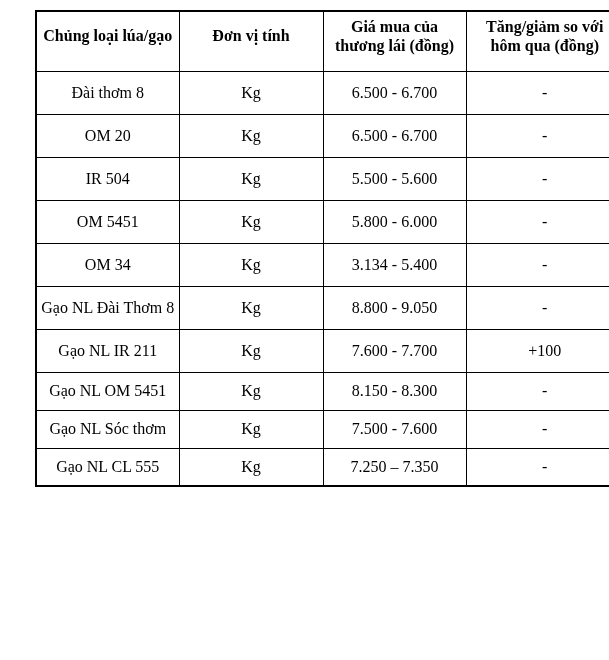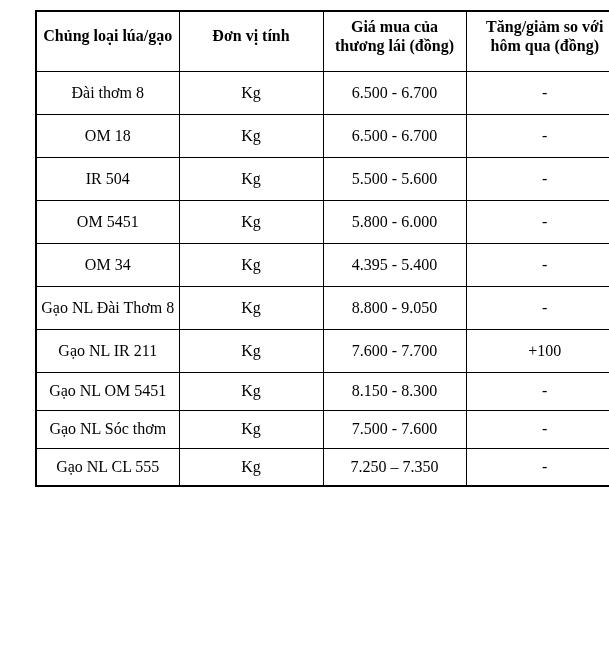--- a/index.html
+++ b/index.html
@@ -67,41 +67,41 @@
     </tr>
   </thead>
   <tbody>
       <tr class="row-tall">
         <td>Đài thơm 8</td>
         <td>Kg</td>
         <td>6.500 - 6.700</td>
         <td>-</td>
       </tr>
       <tr class="row-tall">
-        <td>OM 18</td>
+        <td>OM 20</td>
         <td>Kg</td>
         <td>6.500 - 6.700</td>
         <td>-</td>
       </tr>
       <tr class="row-tall">
         <td>IR 504</td>
         <td>Kg</td>
         <td>5.500 - 5.600</td>
         <td>-</td>
       </tr>
       <tr class="row-tall">
         <td>OM 5451</td>
         <td>Kg</td>
         <td>5.800 - 6.000</td>
         <td>-</td>
       </tr>
       <tr class="row-tall">
         <td>OM 34</td>
         <td>Kg</td>
-        <td>4.395 - 5.400</td>
+        <td>3.134 - 5.400</td>
         <td>-</td>
       </tr>
       <tr class="row-tall">
         <td>Gạo NL Đài Thơm 8</td>
         <td>Kg</td>
         <td>8.800 - 9.050</td>
         <td>-</td>
       </tr>
       <tr class="row-tall">
         <td>Gạo NL IR 211</td>

